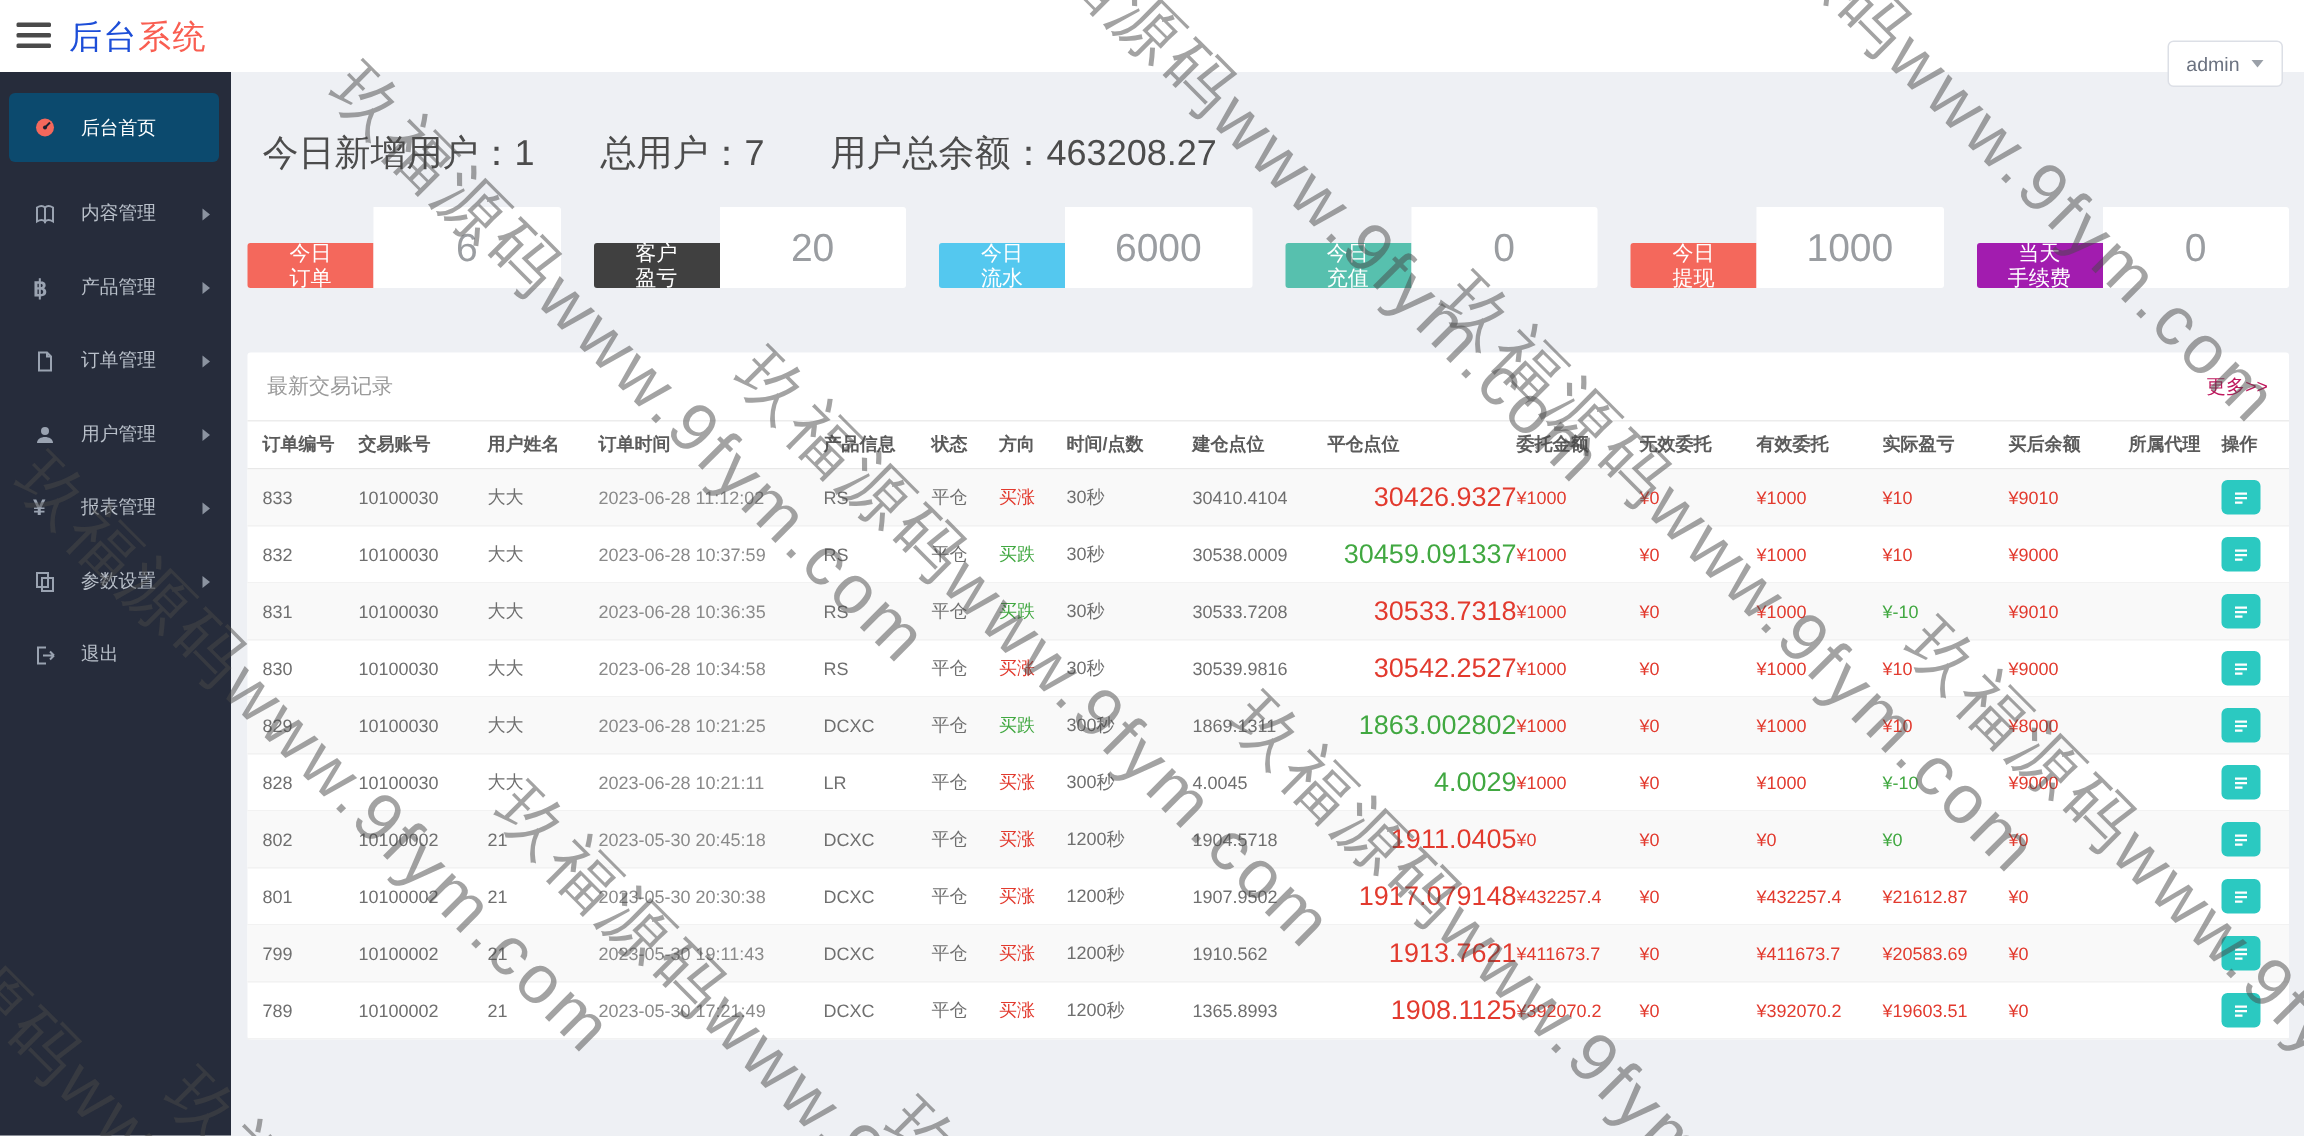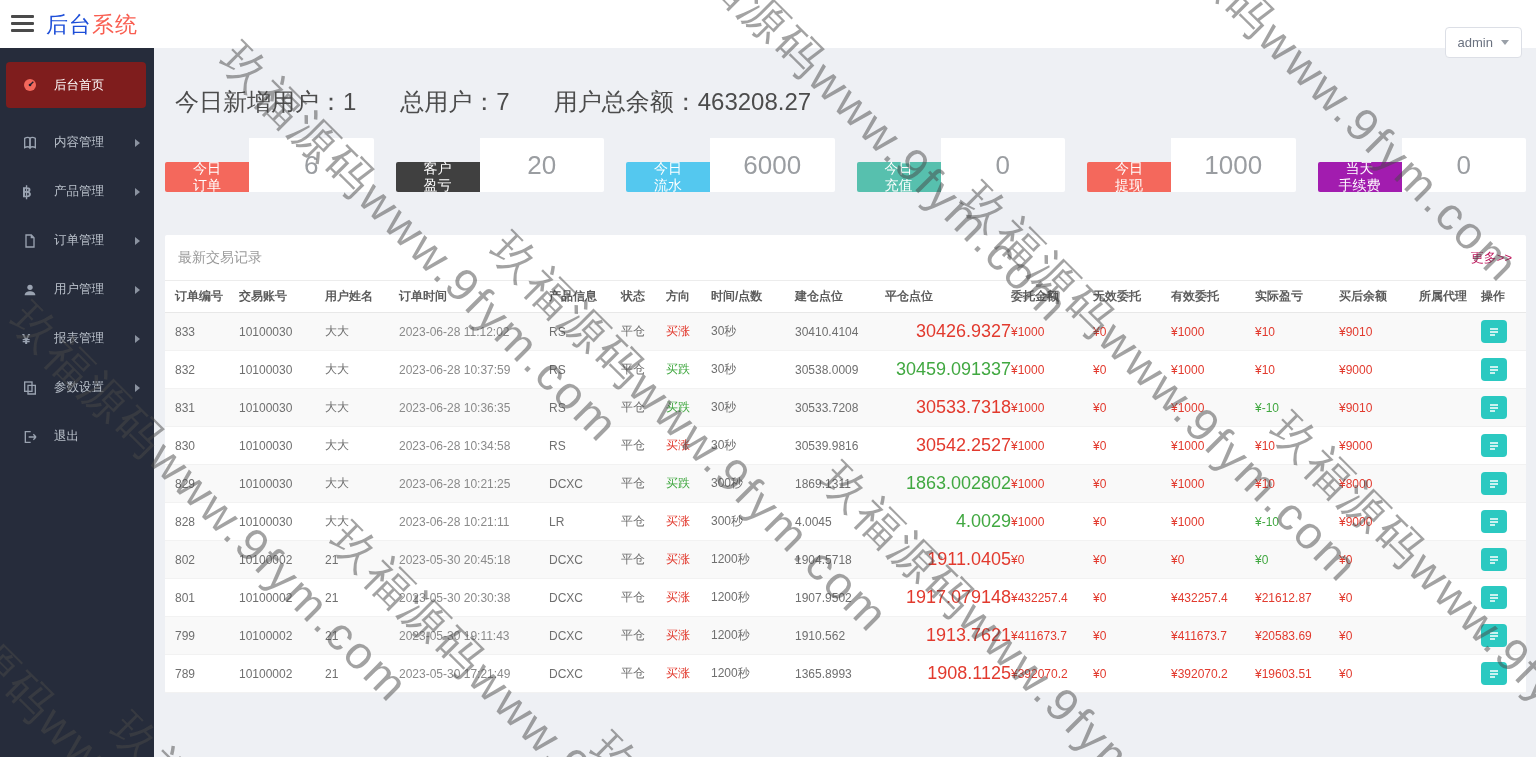--- a/index.html
+++ b/index.html
@@ -16,21 +16,21 @@
   .usermenu { position:absolute; right:14px; top:7px; height:31px; padding:0 12px; border:1px solid #dcdfe6;
     border-radius:4px; background:#fff; color:#6b7280; font-size:13px; display:flex; align-items:center; gap:8px; cursor:pointer;margin-top:20px; }
   .caret { width:0; height:0; border-left:4px solid transparent; border-right:4px solid transparent; border-top:5px solid #9aa0a8; }
 
   
   .sidebar { position:absolute; left:0; top:48px; width:154px; height:709px; background:#262c3b; z-index:2; padding-top:14px; }
   .side-item { position:relative; height:49px; display:flex; align-items:center; padding:0 14px 0 22px;
     color:#b9c0ca; font-size:12.5px; cursor:pointer; }
   .side-item .sicon { width:20px; display:flex; align-items:center; color:#9aa3b1; margin-right:12px; flex:0 0 20px; }
   .side-item .ticon { font-size:15px; font-weight:bold; color:#9aa3b1; }
-  .side-item.active { background:#7f1d1d; border-radius:4px; margin:0 8px 10px 6px; color:#fff; height:46px; padding-left:16px; }
+  .side-item.active { background:#0c4a6e; border-radius:4px; margin:0 8px 10px 6px; color:#fff; height:46px; padding-left:16px; }
   .side-item.active .sicon { color:#f4685c; }
   .side-arrow { position:absolute; right:14px; width:0; height:0; border-top:4px solid transparent;
     border-bottom:4px solid transparent; border-left:5px solid #8b93a0; }
 
   
   .main { position:absolute; left:154px; top:48px; width:1382px; height:675px; }
   .stats { margin:38px 0 20px 21px; font-size:24px; color:#4c4c4c; display:flex; gap:44px; }
   .stats b { font-weight:normal; }
 
   .cards { display:flex; gap:22px; margin:0 10px 0 11px; }

